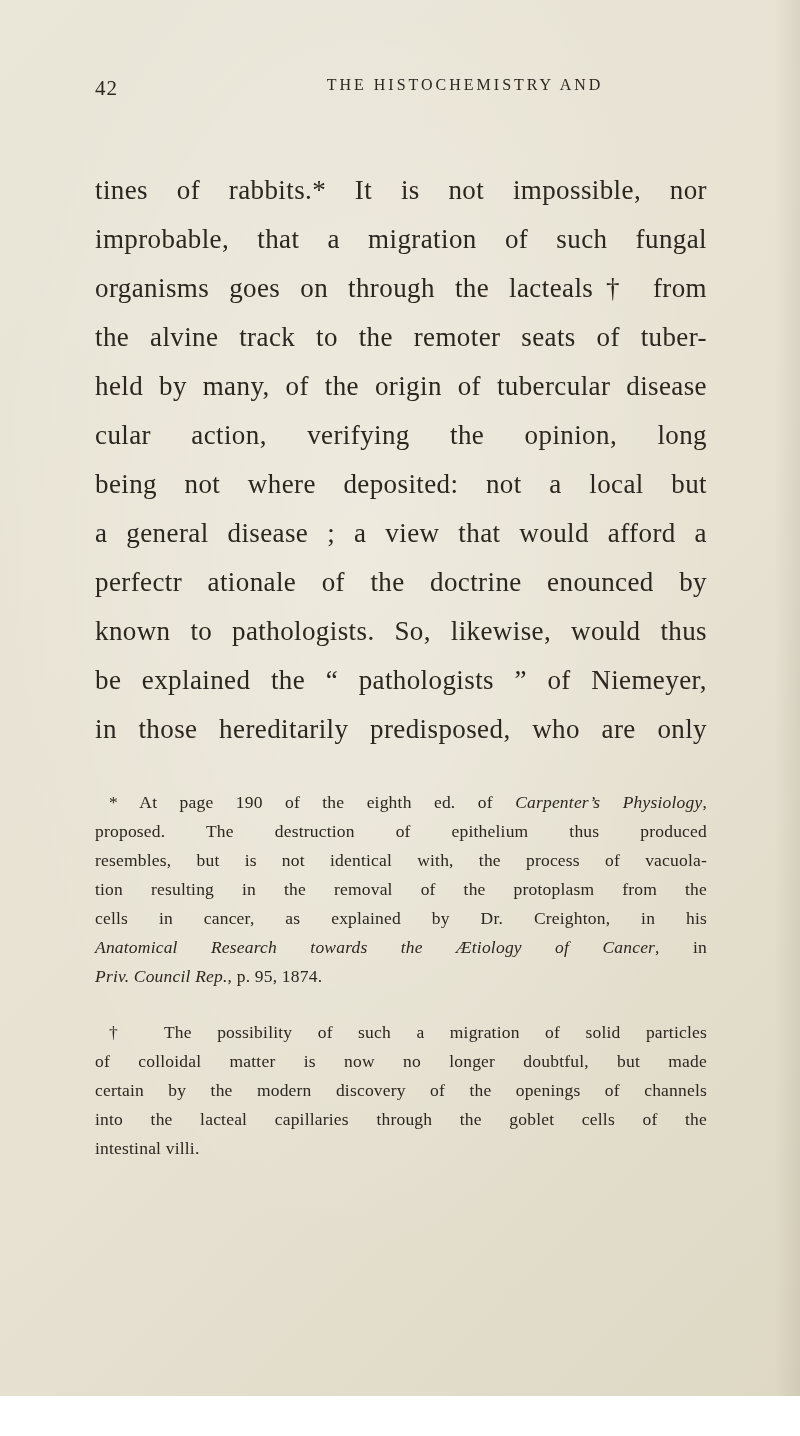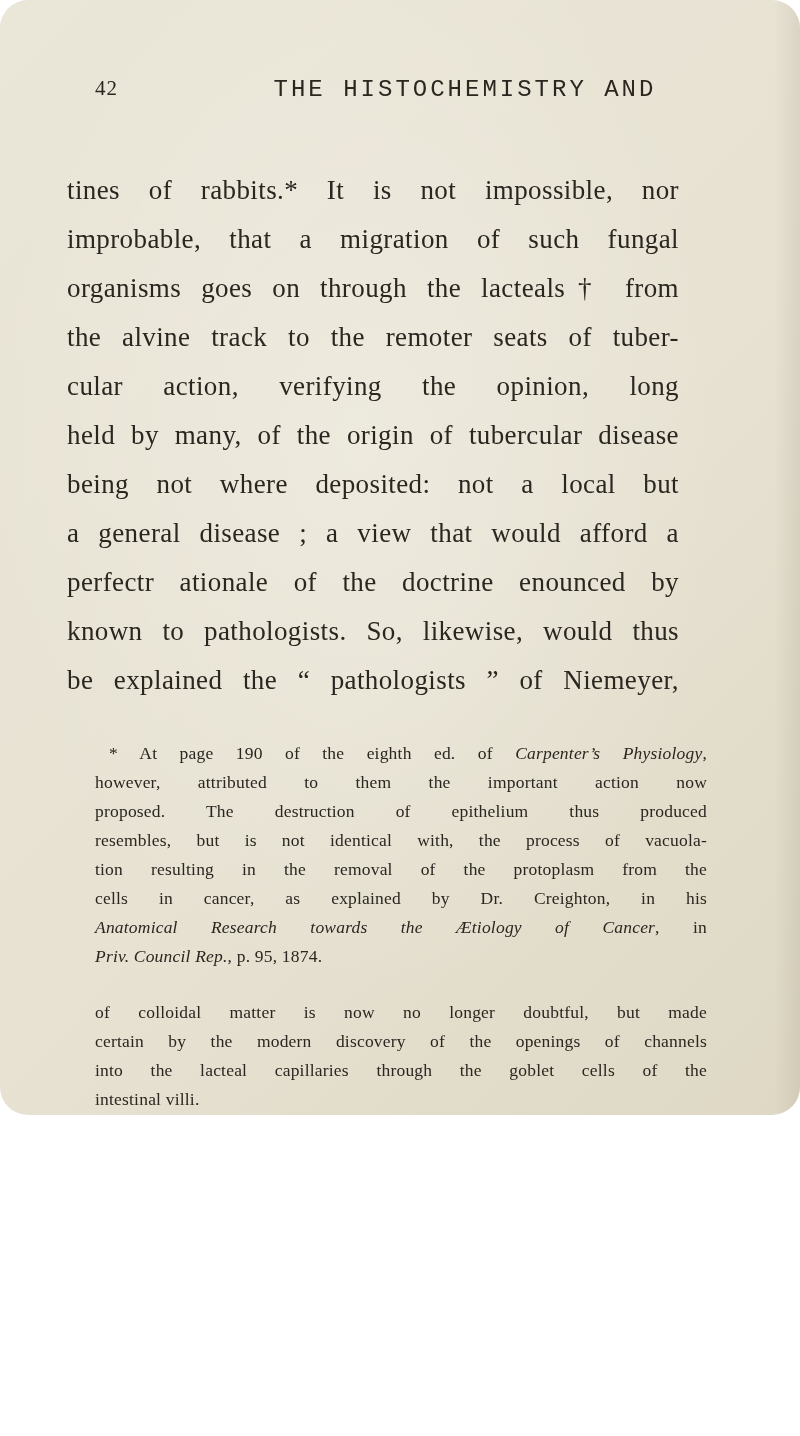--- a/index.html
+++ b/index.html
@@ -1,27 +1,26 @@
 <!DOCTYPE html>
 <html><head>
 <meta charset="utf-8">
 <style>
   html, body { margin: 0; padding: 0; }
   .page {
     position: relative;
     width: 800px;
-    height: 1115px;
+    height: 1396px;
     background:
       radial-gradient(ellipse at 45% 40%, rgba(255,255,255,0.25), rgba(0,0,0,0) 60%),
       linear-gradient(135deg, #eae6d8 0%, #e7e2d2 55%, #ded8c5 100%);
     font-family: "Liberation Serif", "DejaVu Serif", serif;
     color: #2b2620;
     overflow: hidden;
     box-sizing: border-box;
-    border-radius: 28px;
   }
   .page::after {
     
     content: "";
     position: absolute;
     top: 0; right: 0; bottom: 0;
     width: 26px;
     background: linear-gradient(to right, rgba(0,0,0,0), rgba(90,80,60,0.10));
     pointer-events: none;
   }
@@ -34,27 +33,26 @@
     position: absolute;
     left: 95px;
     top: 76px;
     font-size: 21px;
     letter-spacing: 1px;
   }
   .running-title {
     margin-left: 130px;
     width: 670px;
     text-align: center;
-    font-size: 24px;
+    font-size: 16px;
     letter-spacing: 3px;
     white-space: nowrap;
-    font-family: Liberation Mono, monospace;
   }
   .body-text {
-    margin: 56px 93px 0 67px;
+    margin: 56px 93px 0 95px;
     width: 612px;
     font-size: 27px;
     line-height: 49px;
     letter-spacing: 0.4px;
   }
   .body-line {
     text-align: justify;
     text-align-last: justify;
     white-space: normal;
   }
@@ -81,40 +79,41 @@
   <div class="header">
     <span class="page-number">42</span>
     <div class="running-title">THE HISTOCHEMISTRY AND</div>
   </div>
 
   <div class="body-text">
       <div class="body-line">tines of rabbits.*  It is not impossible, nor</div>
       <div class="body-line">improbable, that a migration of such fungal</div>
       <div class="body-line">organisms goes on through the lacteals† from</div>
       <div class="body-line">the alvine track to the remoter seats of tuber-</div>
+      <div class="body-line">held by many, of the origin of tubercular disease</div>
       <div class="body-line">cular action, verifying the opinion, long</div>
-      <div class="body-line">held by many, of the origin of tubercular disease</div>
       <div class="body-line">being not where deposited: not a local but</div>
       <div class="body-line">a general disease ; a view that would afford a</div>
       <div class="body-line">perfectr ationale of the doctrine enounced by</div>
       <div class="body-line">known to pathologists.  So, likewise, would thus</div>
       <div class="body-line">be explained the “ pathologists ” of Niemeyer,</div>
+      <div class="body-line">in those hereditarily predisposed, who are only</div>
     </div>
 
   <div class="footnotes">
     <div class="footnote">
         <div class="fn-line indent"><span>* At page 190 of the eighth ed. of </span><span class="it">Carpenter’s Physiology</span><span>,</span></div>
-        <div class="fn-line"><span>however, attributed to them the important action now</span></div>
         <div class="fn-line"><span>proposed.  The destruction of epithelium thus produced</span></div>
         <div class="fn-line"><span>resembles, but is not identical with, the process of vacuola-</span></div>
         <div class="fn-line"><span>tion resulting in the removal of the protoplasm from the</span></div>
         <div class="fn-line"><span>cells in cancer, as explained by Dr. Creighton, in his</span></div>
         <div class="fn-line"><span class="it">Anatomical Research towards the Ætiology of Cancer</span><span>, in</span></div>
         <div class="fn-line last"><span class="it">Priv. Council Rep.</span><span>, p. 95, 1874.</span></div>
       </div>
     <div class="footnote">
+        <div class="fn-line indent"><span>† The possibility of such a migration of solid particles</span></div>
         <div class="fn-line"><span>of colloidal matter is now no longer doubtful, but made</span></div>
         <div class="fn-line"><span>certain by the modern discovery of the openings of channels</span></div>
         <div class="fn-line"><span>into the lacteal capillaries through the goblet cells of the</span></div>
         <div class="fn-line last"><span>intestinal villi.</span></div>
       </div>
   </div>
 </div>
 
 </body></html>

